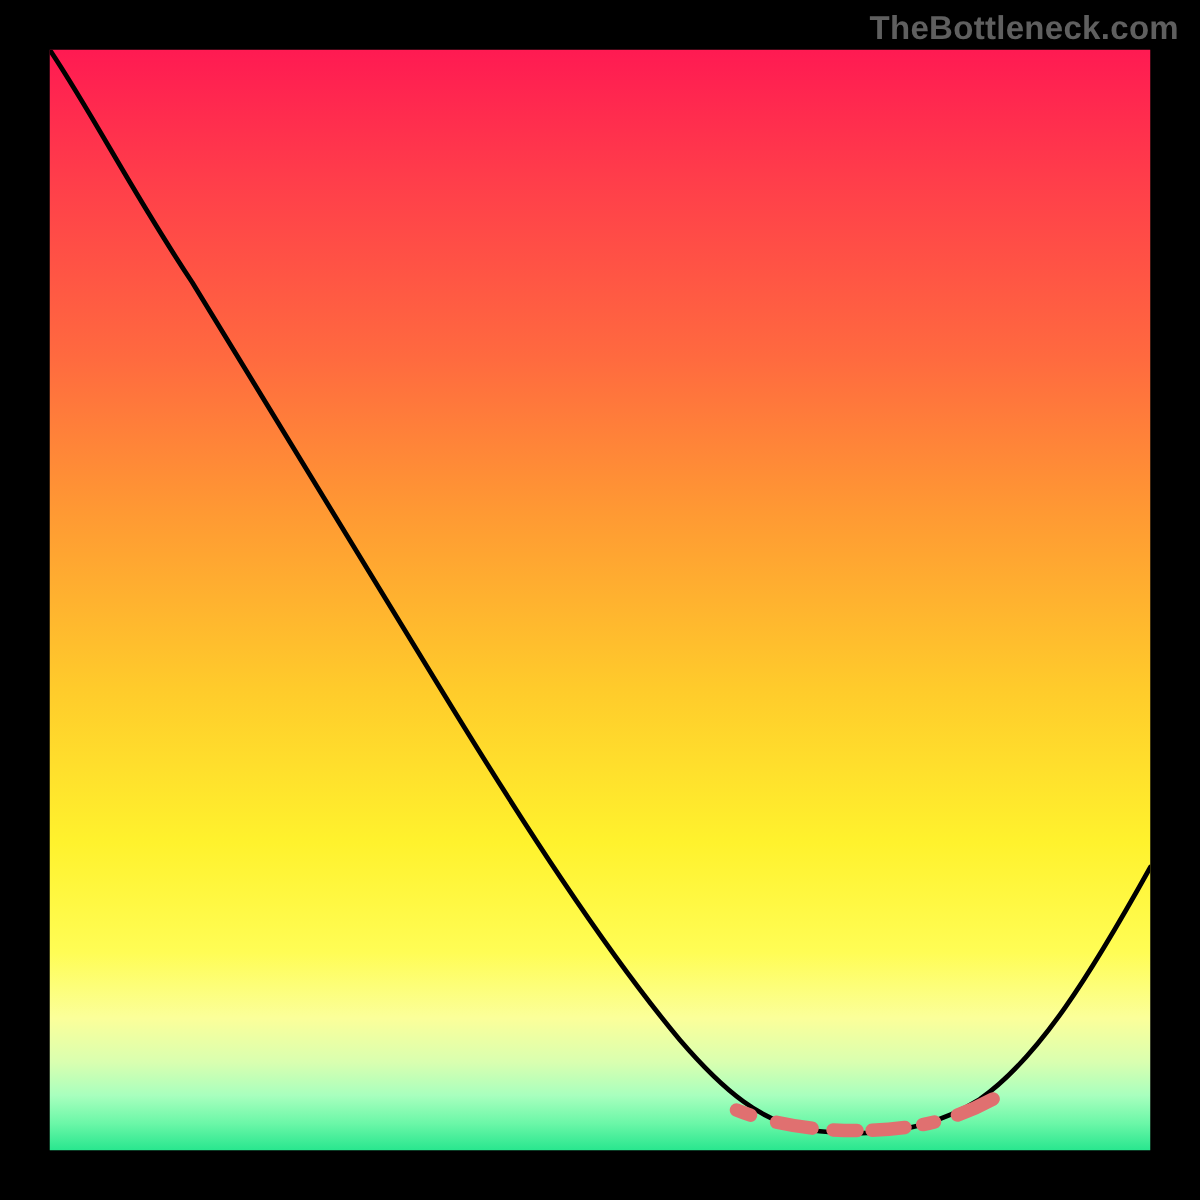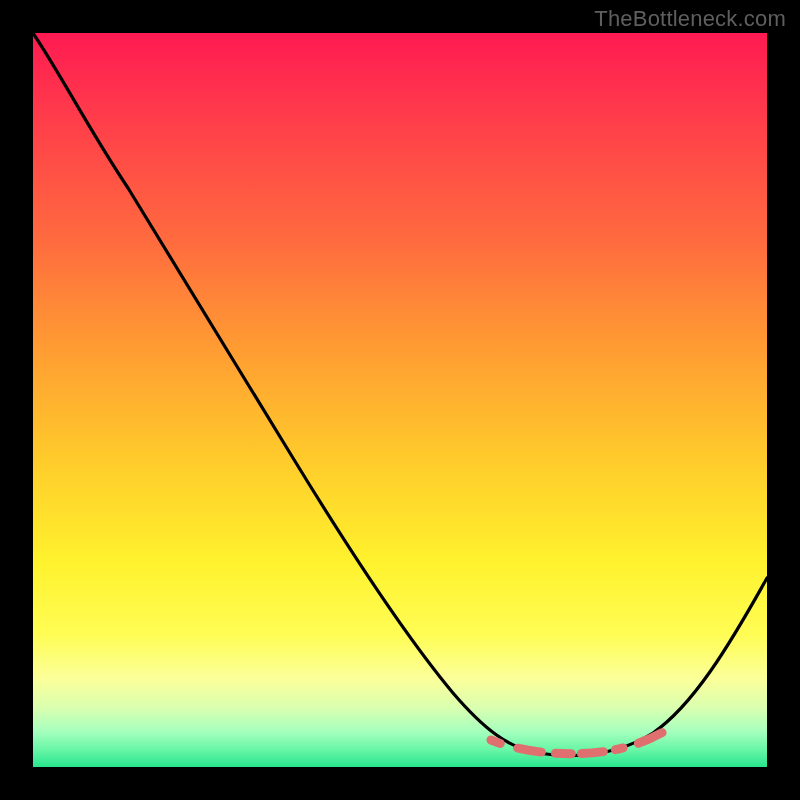--- a/index.html
+++ b/index.html
@@ -15,21 +15,21 @@
     position: relative;
     width: 800px;
     height: 800px;
     background: #000;
   }
   .watermark {
     position: absolute;
     top: 6px;
     right: 14px;
     font-size: 22px;
-    font-weight: 400;
+    font-weight: 700;
     color: #5f5f5f;
     letter-spacing: 0.2px;
     z-index: 5;
     text-align: right;
   }
   .plot-area {
     position: absolute;
     left: 33px;
     top: 33px;
     width: 734px;

